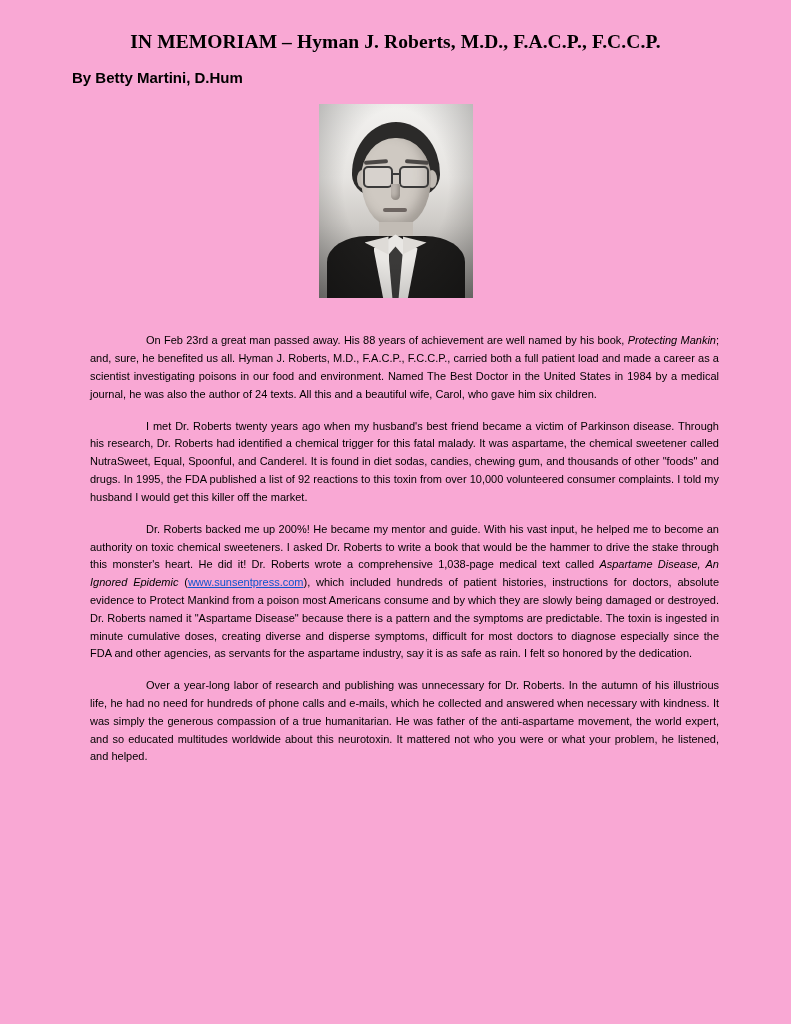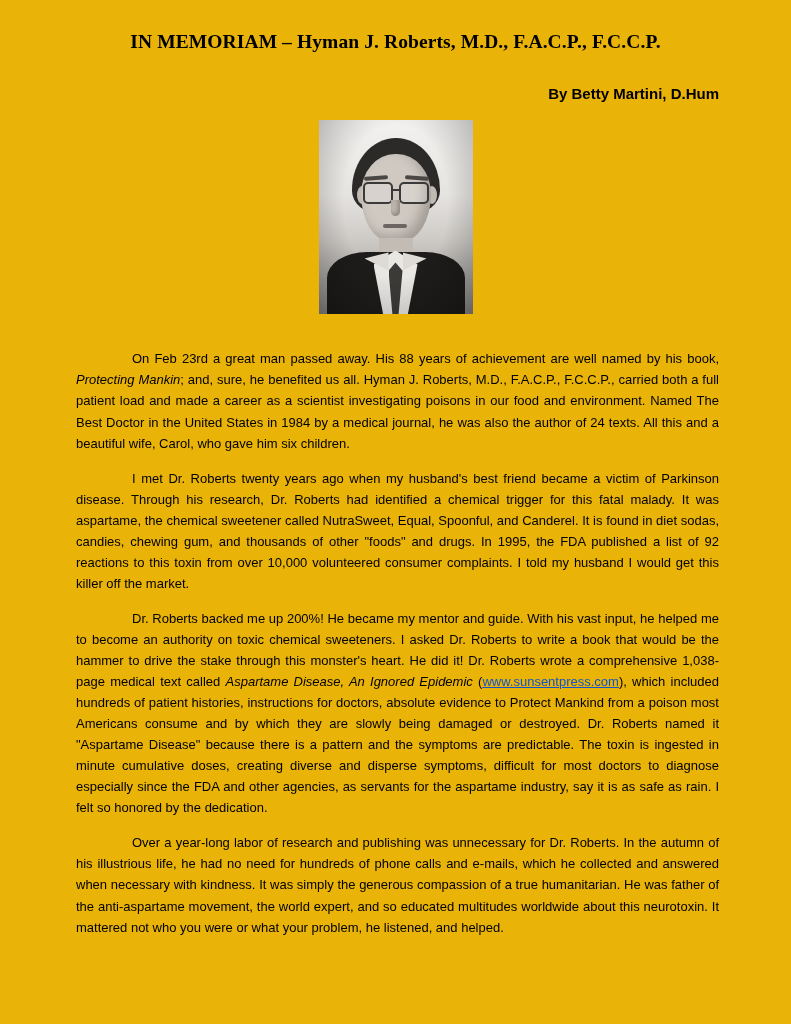--- a/index.html
+++ b/index.html
@@ -8,40 +8,40 @@
     background: #ffffff;
   }
   body {
     font-family: "Liberation Sans", sans-serif;
     color: #000000;
   }
   .page {
     position: relative;
     width: 791px;
     height: 1024px;
-    background: #eab308;
+    background: #f9a8d4;
     box-sizing: border-box;
     padding: 20px 72px 0 72px;
     overflow: hidden;
   }
   .doc-title {
     font-family: "Liberation Serif", serif;
     font-weight: bold;
     font-size: 19.5px;
     text-align: center;
     margin: 10px 0 0 0;
     letter-spacing: 0.1px;
     line-height: 1.2;
   }
   .doc-byline {
     font-family: "Liberation Sans", sans-serif;
     font-weight: bold;
     font-size: 15px;
-    text-align: right;
-    margin: 32px 0 0 0;
+    text-align: left;
+    margin: 16px 0 0 0;
   }
   .portrait-wrap {
     margin: 18px 0 0 0;
     text-align: center;
   }
   .portrait {
     display: inline-block;
     width: 154px;
     height: 194px;
     background: #b9b6b2;
@@ -163,25 +163,25 @@
     position: absolute;
     inset: 0;
     background: radial-gradient(ellipse at 50% 42%, rgba(0,0,0,0) 48%, rgba(0,0,0,0.30) 100%);
   }
 
   .body-copy {
     margin-top: 30px;
   }
   .body-copy p {
     font-family: "Liberation Sans", sans-serif;
-    font-size: 13px;
+    font-size: 11px;
     line-height: 1.62;
     text-align: justify;
     text-justify: inter-word;
-    margin: 0 0 14px 4px;
+    margin: 0 0 14px 18px;
     text-indent: 56px;
     hyphens: none;
   }
   .body-copy p:last-child { margin-bottom: 0; }
   em { font-style: italic; }
   a.doclink {
     color: #1155cc;
   }
 </style>
 </head>

